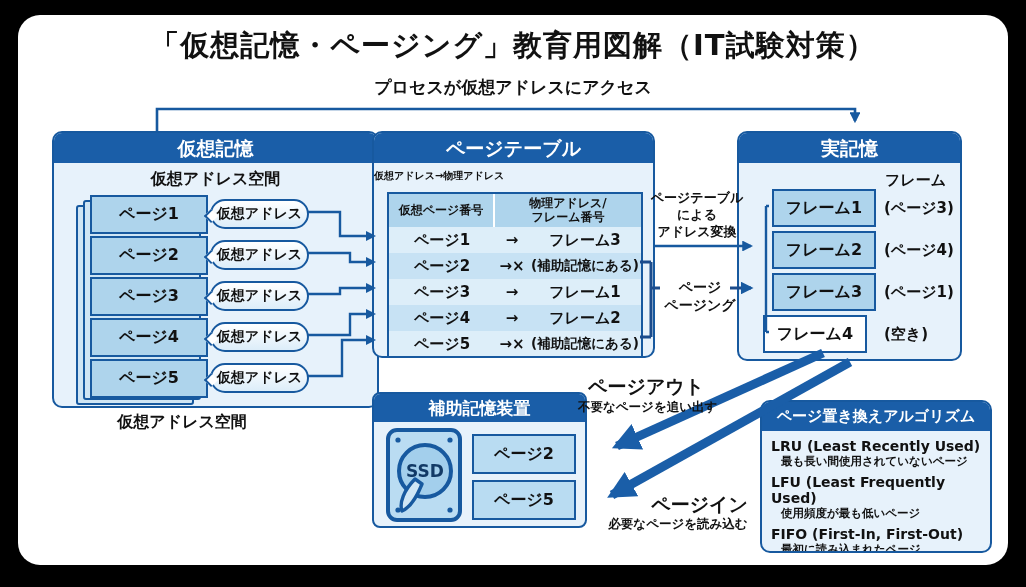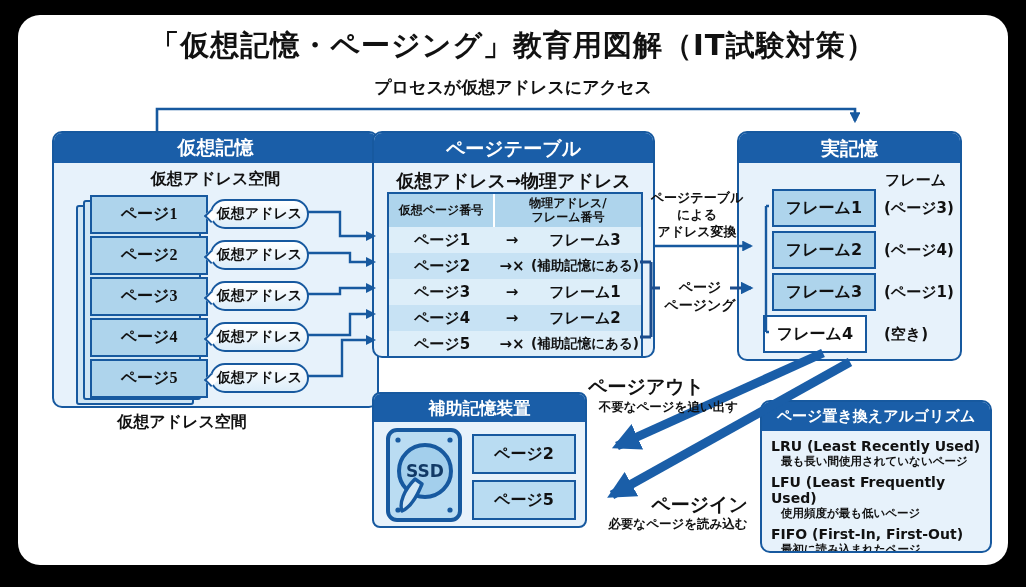--- a/index.html
+++ b/index.html
@@ -58,41 +58,41 @@
 
     <path d="M640,262 H651 M640,337 H651 M651,262 V337 M651,288 H660" fill="none" stroke="#1c4c8c" stroke-width="3"></path>
     <path d="M730,288 H751" fill="none" stroke="#1c4c8c" stroke-width="3" marker-end="url(#ah)"></path>
 
     <path d="M766,206 H769 M766,332 H769 M766,206 V332" fill="none" stroke="#17599f" stroke-width="2.4"></path>
 
     <path d="M823,353 L617,446" fill="none" stroke="#1a5ea8" stroke-width="9" marker-end="url(#ahBig)"></path>
     <path d="M850,362 L612,495" fill="none" stroke="#1a5ea8" stroke-width="9" marker-end="url(#ahBig)"></path>
   </svg>
 
-  <div class="box" style="left:52px;top:131px;width:327px;height:277px;font-family:Liberation Serif, serif;">
+  <div class="box" style="left:52px;top:131px;width:327px;height:277px;">
     <div class="hdr">仮想記憶</div>
     <div class="lbl" style="left:0;top:36px;width:100%;text-align:center;font-size:16px;">仮想アドレス空間</div>
     <div class="sheet" style="left:22px;top:72px;width:118px;height:200px;"></div>
     <div class="sheet" style="left:29px;top:67px;width:118px;height:200px;"></div>
     <div class="cell" style="left:36px;top:62px;width:118px;height:39px;font-size:16px;">ページ1</div>
     <div class="cell" style="left:36px;top:103px;width:118px;height:39px;font-size:16px;">ページ2</div>
     <div class="cell" style="left:36px;top:144px;width:118px;height:39px;font-size:16px;">ページ3</div>
     <div class="cell" style="left:36px;top:185px;width:118px;height:39px;font-size:16px;">ページ4</div>
     <div class="cell" style="left:36px;top:226px;width:118px;height:39px;font-size:16px;">ページ5</div>
     <div class="pill" style="left:156px;top:66px;">仮想アドレス</div>
     <div class="pill" style="left:156px;top:107px;">仮想アドレス</div>
     <div class="pill" style="left:156px;top:148px;">仮想アドレス</div>
     <div class="pill" style="left:156px;top:189px;">仮想アドレス</div>
     <div class="pill" style="left:156px;top:230px;">仮想アドレス</div>
   </div>
   <div class="lbl" style="left:82px;top:412px;width:200px;text-align:center;font-size:16px;">仮想アドレス空間</div>
 
   <div class="box" style="left:372px;top:131px;width:283px;height:227px;">
     <div class="hdr">ページテーブル</div>
-    <div class="lbl" style="left:0;top:36px;width:100%;text-align:center;font-size:18px;">仮想アドレス→物理アドレス</div>
+    <div class="lbl" style="left:0;top:36px;width:100%;font-size:10px;">仮想アドレス→物理アドレス</div>
     <div class="tbl">
       <div class="trow hrow">
         <div class="c1">仮想ページ番号</div>
         <div class="c2">
           <div>物理アドレス/</div>
           <div>フレーム番号</div>
         </div>
       </div>
       <div class="trow r-light">
           <div class="tc">ページ1</div>
@@ -139,21 +139,21 @@
     <div class="cell" style="left:33px;top:98px;width:104px;height:38px;font-size:16px;">フレーム2</div>
     <div class="cell" style="left:33px;top:140px;width:104px;height:38px;font-size:16px;">フレーム3</div>
     <div class="cell" style="left:24px;top:182px;width:104px;height:38px;font-size:16px;background:#fff;">フレーム4</div>
     <div class="lbl" style="left:145px;top:66px;font-size:15px;">(ページ3)</div>
     <div class="lbl" style="left:145px;top:108px;font-size:15px;">(ページ4)</div>
     <div class="lbl" style="left:145px;top:150px;font-size:15px;">(ページ1)</div>
     <div class="lbl" style="left:145px;top:192px;font-size:15px;">(空き)</div>
   </div>
 
   <div class="lbl" style="left:588px;top:374px;width:140px;text-align:left;font-size:19px;">ページアウト</div>
-  <div class="lbl" style="left:578px;top:399px;width:160px;text-align:right;font-size:12.5px;">不要なページを追い出す</div>
+  <div class="lbl" style="left:578px;top:399px;width:160px;text-align:left;font-size:12.5px;">不要なページを追い出す</div>
   <div class="lbl" style="left:608px;top:492px;width:140px;text-align:right;font-size:19px;">ページイン</div>
   <div class="lbl" style="left:598px;top:516px;width:160px;text-align:center;font-size:12.5px;">必要なページを読み込む</div>
 
   <div class="box" style="left:372px;top:392px;width:215px;height:136px;border-radius:8px;">
     <div class="hdr sm">補助記憶装置</div>
     <svg class="abs" style="left:11px;top:33px;z-index:2;" width="78" height="96" viewBox="0 0 78 96">
       <rect x="3" y="3" width="72" height="90" rx="9" fill="#badcf2" stroke="#17599f" stroke-width="4"></rect>
       <circle cx="13" cy="13" r="2.6" fill="#17599f"></circle>
         <circle cx="65" cy="13" r="2.6" fill="#17599f"></circle>
       <circle cx="13" cy="83" r="2.6" fill="#17599f"></circle>

